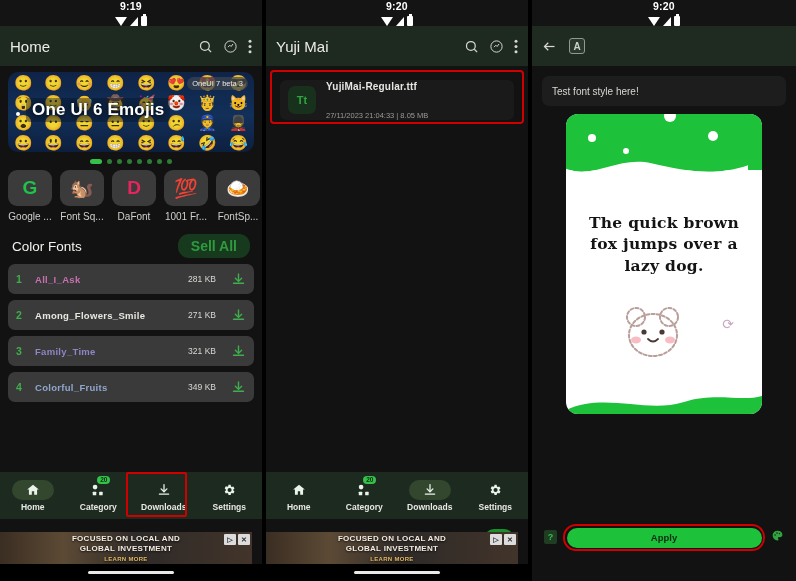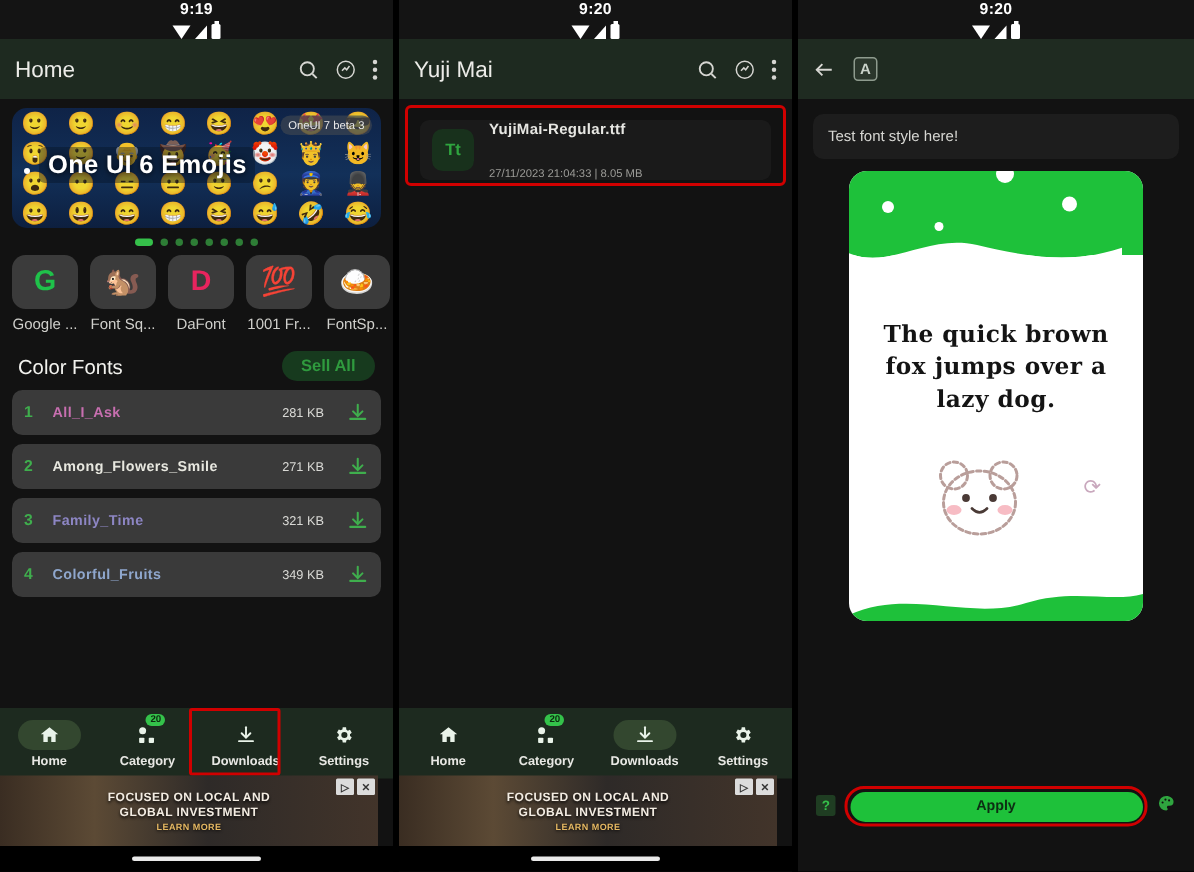--- a/index.html
+++ b/index.html
@@ -79,21 +79,21 @@
   .src-tile {
     width:44px;height:36px;border-radius:9px;background:#3b3b3b;
     display:flex;align-items:center;justify-content:center;font-size:19px;font-weight:800;
   }
   .src-label { color:#cfcfcb; font-size:10px; margin-top:5px; white-space:nowrap; overflow:hidden; text-overflow:ellipsis;}
 
   
   .sec-head { display:flex; align-items:center; justify-content:space-between; padding: 12px 12px 6px 12px; }
   .sec-title { color:#f2f2ee; font-size:13.5px; font-weight:400; }
   .sec-btn {
-    background:#173a1e; color:#2f9a3e; font-size:11px; font-weight:700;
+    background:#173a1e; color:#2f9a3e; font-size:14px; font-weight:700;
     padding:4px 13px; border-radius:11px; border:none;
   }
 
   
   .flist { padding: 0 8px; display:flex; flex-direction:column; gap:6px; }
   .frow {
     height:30px; background:#3a3a3a; border-radius:7px;
     display:flex; align-items:center; padding: 0 8px; gap:9px;
   }
   .frow-num { color:#3fae4d; font-size:10.5px; font-weight:700; width:10px; }
@@ -117,21 +117,21 @@
     position:absolute; top:-4px; left:20px; background:#34c24a; color:#0d2a10;
     font-size:6.5px; font-weight:800; border-radius:7px; padding:1px 3px; line-height:1;
   }
   .nav-highlight {
     position:absolute; border:2px solid #d00000; border-radius:2px;
     pointer-events:none;
   }
 
   
   .adbar {
-    position:absolute; left:0; right:10px; bottom:17px; height:47px;
+    position:absolute; left:0; right:10px; bottom:17px; height:32px;
     background: linear-gradient(90deg,#3a2d22 0%, #5c4a35 25%, #2e2a28 55%, #42342a 100%);
     overflow:hidden;
   }
   .ad-text {
     position:absolute; inset:0; display:flex; flex-direction:column;
     align-items:center; justify-content:center; gap:1px;
     color:#f3ece2; font-size:8px; font-weight:800; text-align:center; letter-spacing:.3px;
     text-shadow:0 1px 2px rgba(0,0,0,.8);
   }
   .ad-cta { font-size:6px; color:#e5b862; font-weight:700; margin-top:2px; }

